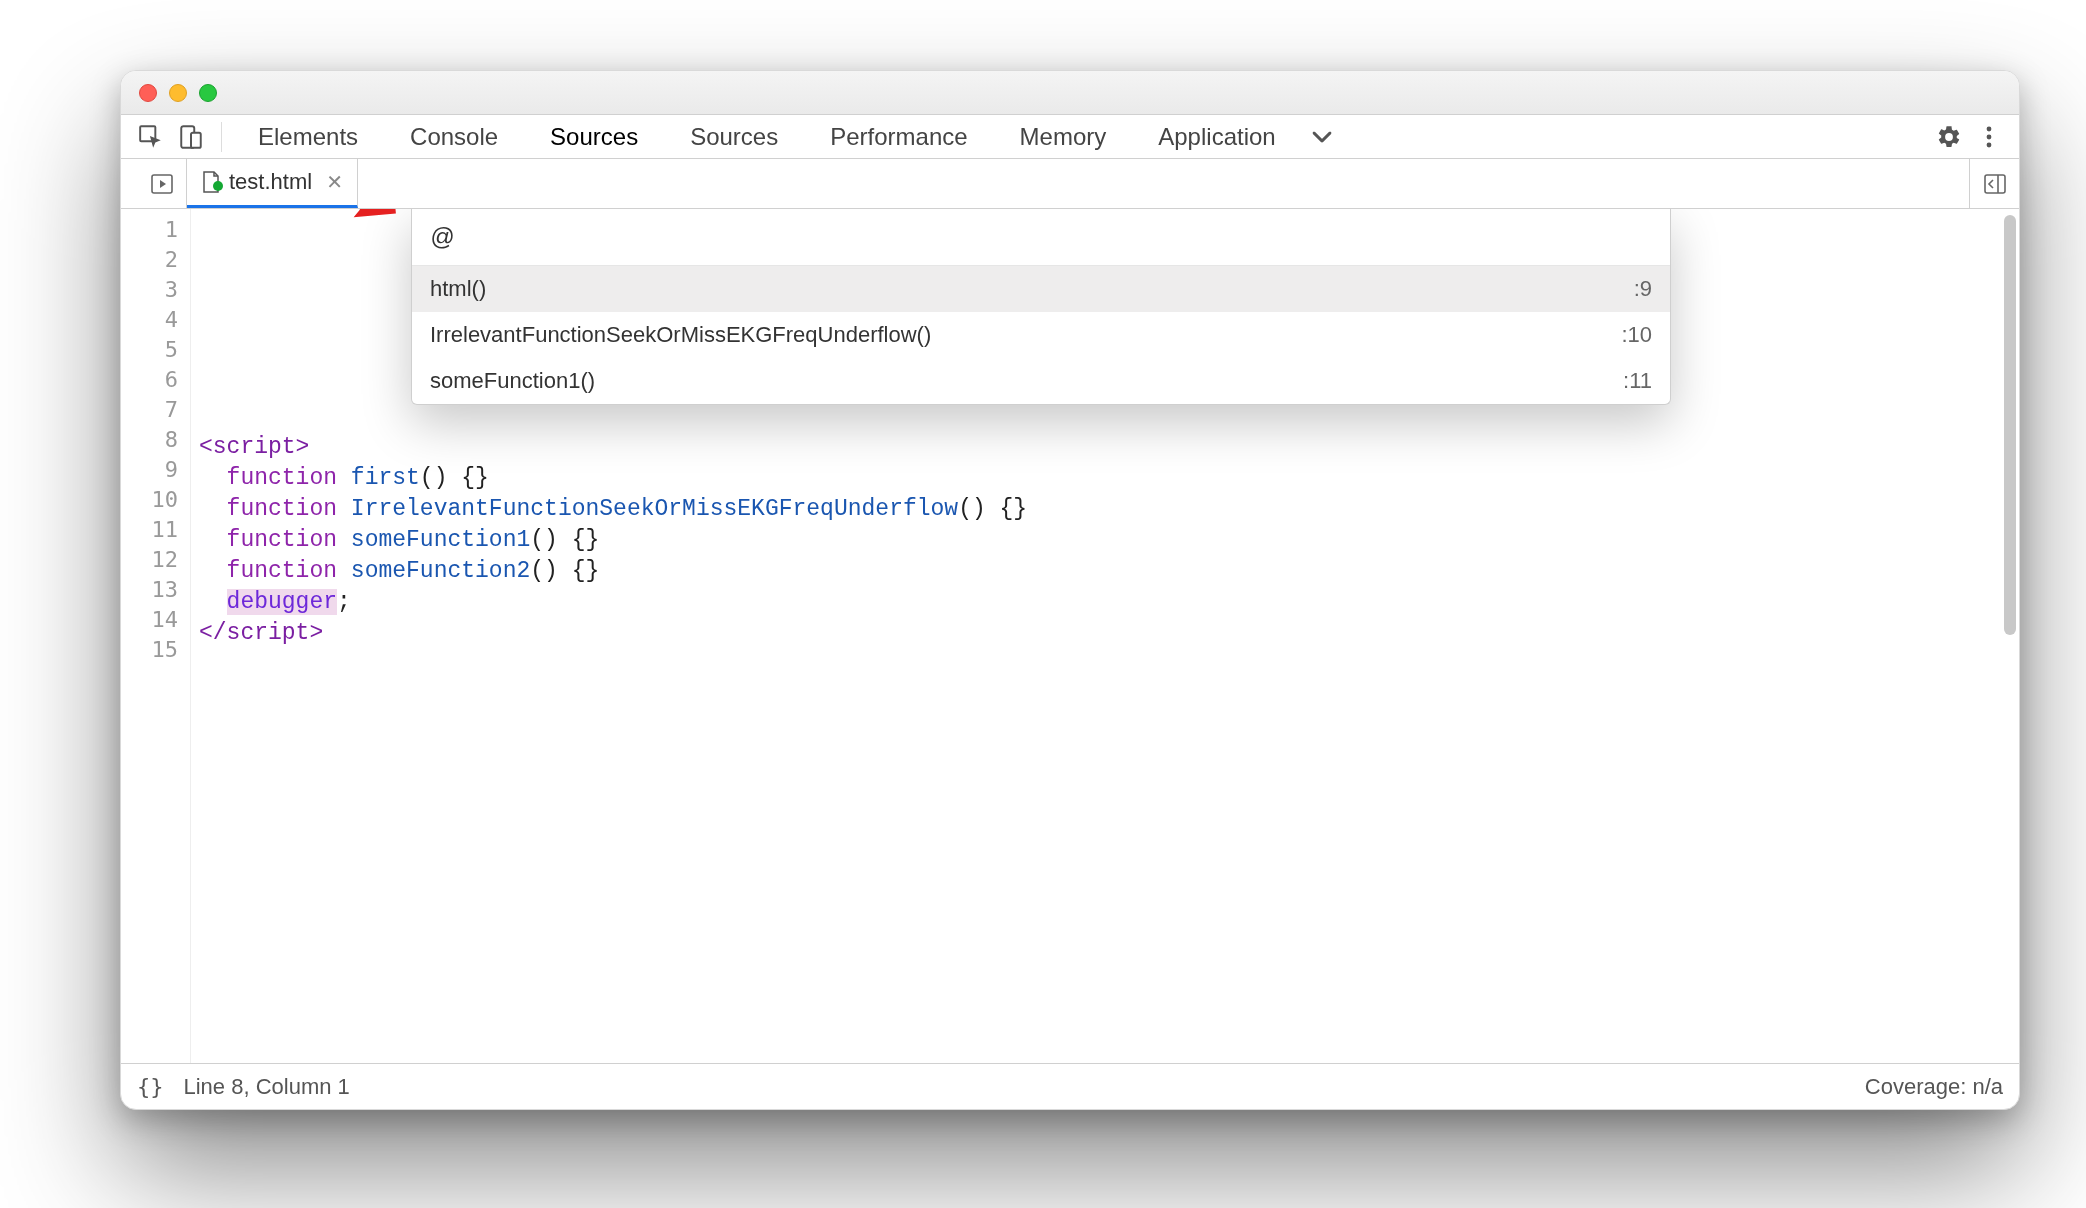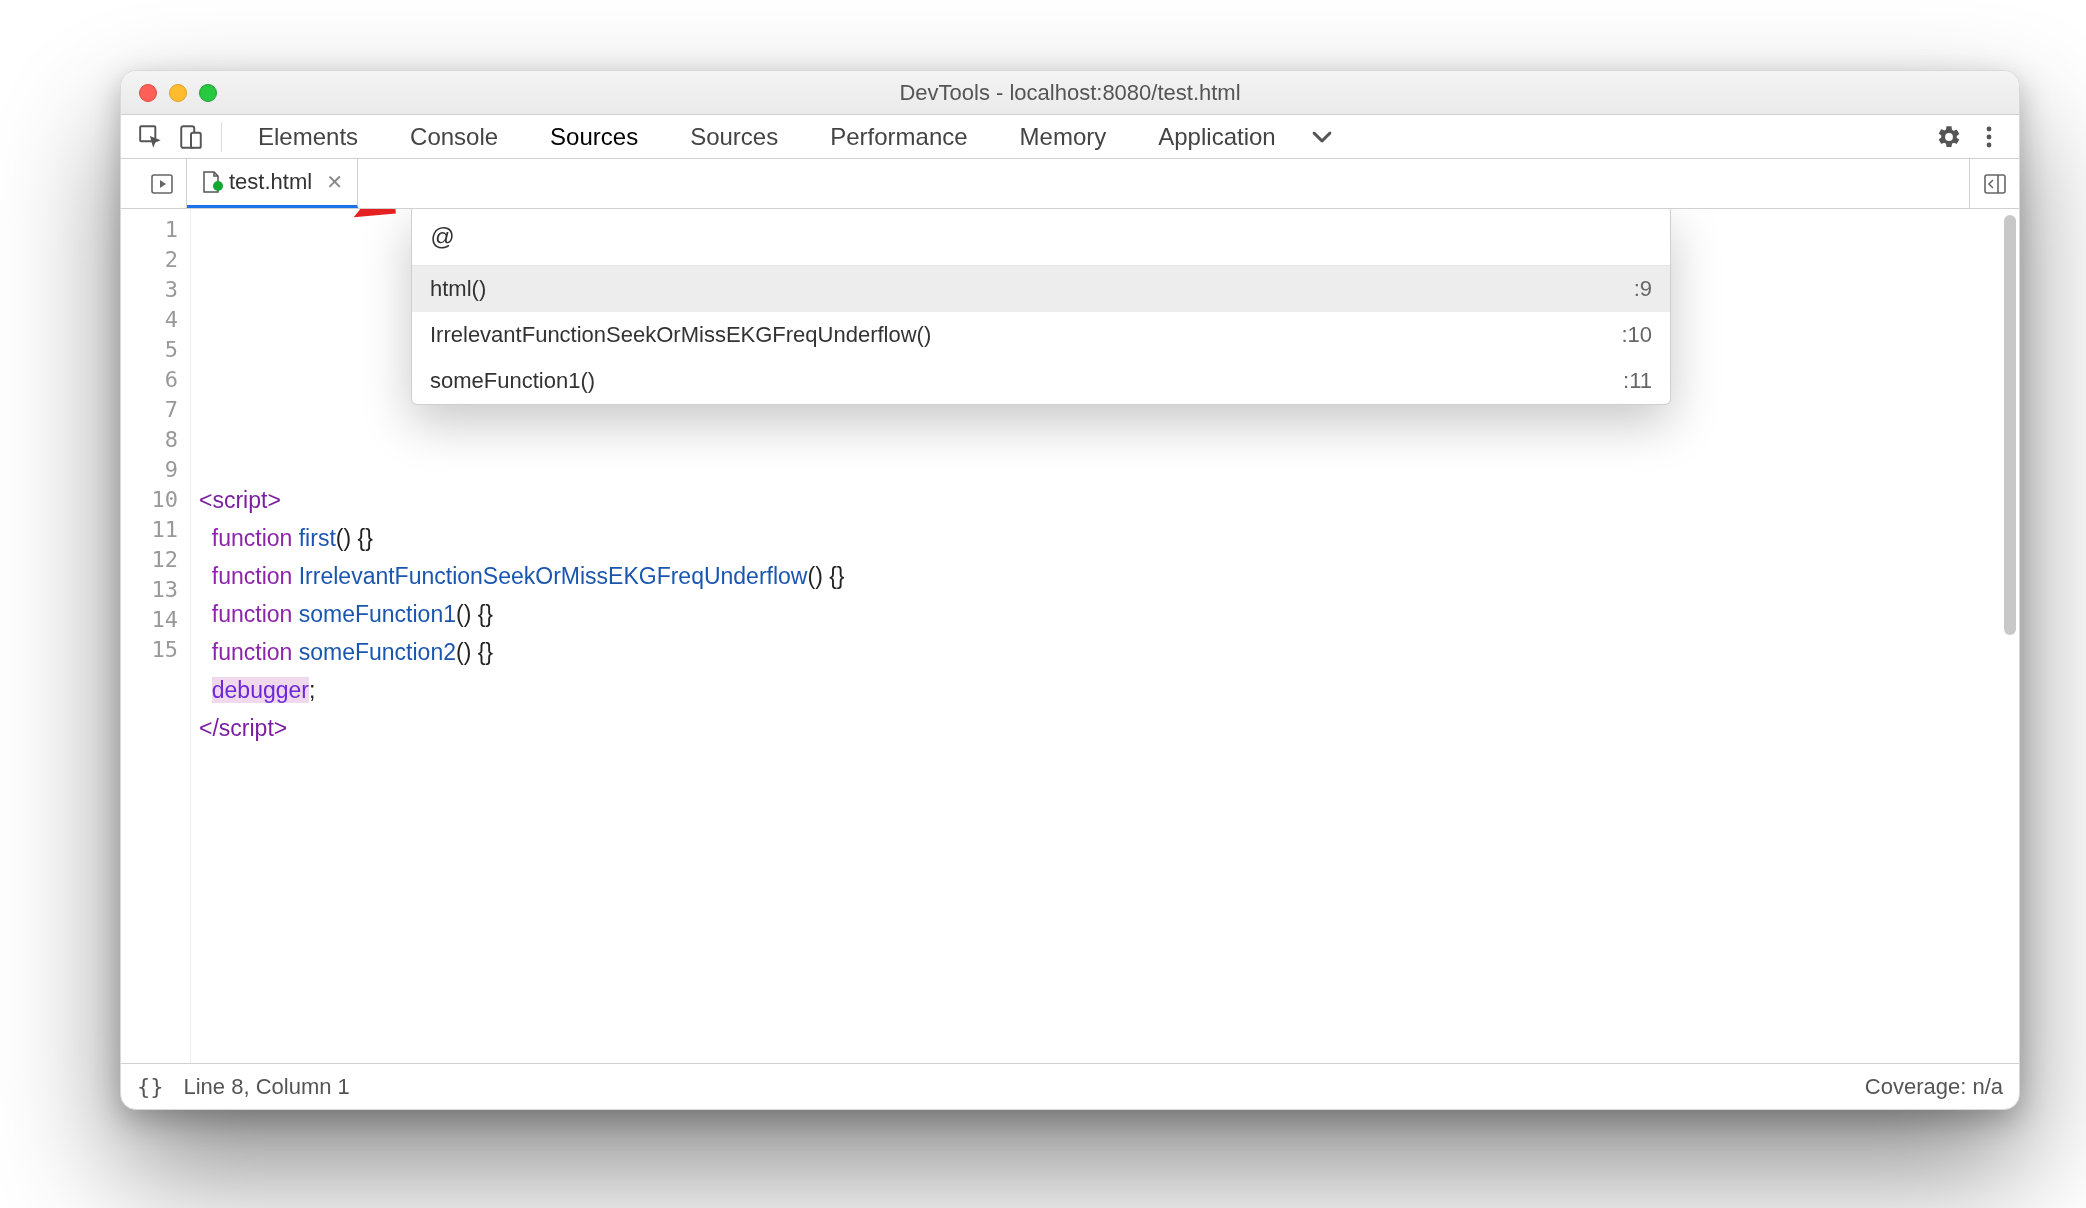--- a/index.html
+++ b/index.html
@@ -135,23 +135,23 @@
     padding-top: 6px;
     text-align: right;
     font-family: Menlo, Consolas, monospace;
     font-size: 22px;
     color:#999;
   }
   .gutter div { padding-right: 12px; height: 30px; line-height:30px; }
   .code {
     flex: 1 1 auto;
     padding: 6px 8px;
-    font-family: Liberation Sans, sans-serif;
+    font-family: Liberation Mono, monospace;
     font-size: 23px;
-    line-height: 38px;
+    line-height: 31px;
     white-space: pre;
     position:relative;
   }
   .tok-tag { color:#7b1fa2; }
   .tok-kw  { color:#8e24aa; }
   .tok-fn  { color:#1a56b0; }
   .tok-debug { background:#f0d9ec; color:#6d28d9; }
   .code-scrollbar {
     position:absolute; right:3px; top:6px;
     width:12px; height: 420px;
@@ -219,21 +219,20 @@
 
 <div class="stage" id="stage" style="transform: scale(1); position: absolute; left: 0px; top: 0px;">
   <div class="window">
 
     <div class="titlebar">
       <div class="traffic">
         <div class="dot red"></div>
         <div class="dot yellow"></div>
         <div class="dot green"></div>
       </div>
-      <div class="title">DevTools - localhost:8080/test.html</div>
     </div>
 
     <div class="toolbar">
       <div class="tb-icon">
         <svg width="26" height="26" viewBox="0 0 24 24" fill="none" stroke="#555" stroke-width="1.8">
           <rect x="2" y="2" width="14" height="14" rx="1"></rect>
           <path d="M11 11 L21 15 L16 17 L14 22 Z" fill="#555" stroke="none"></path>
         </svg>
       </div>
       <div class="tb-icon">

